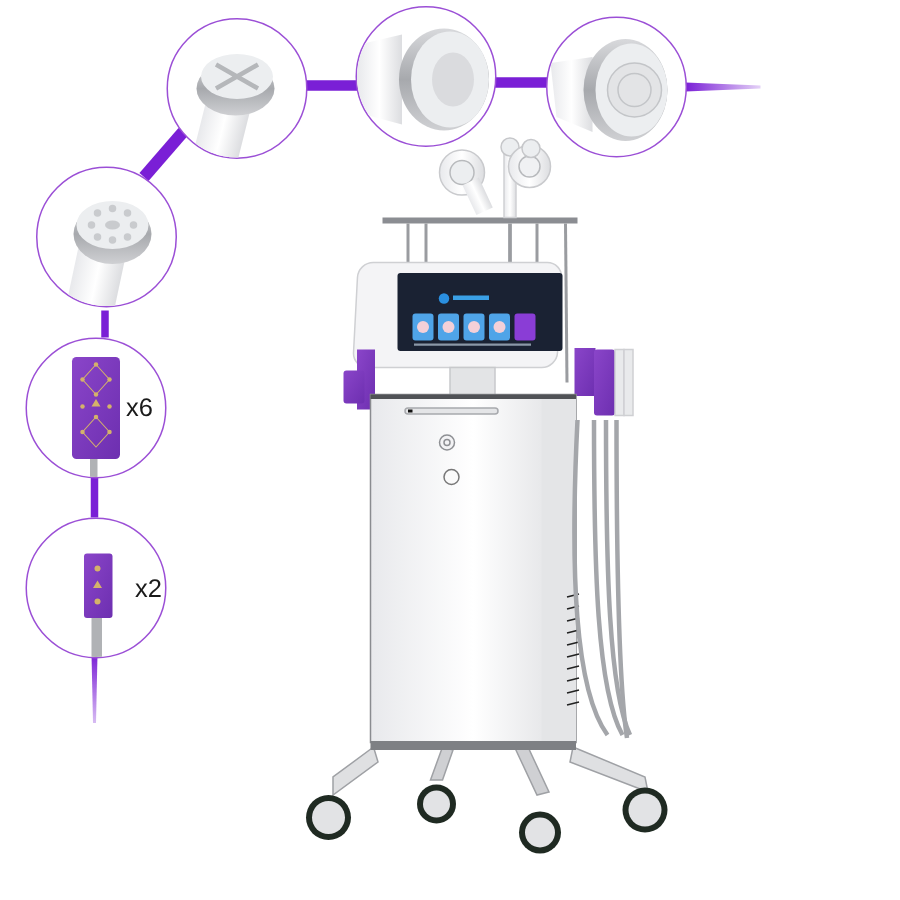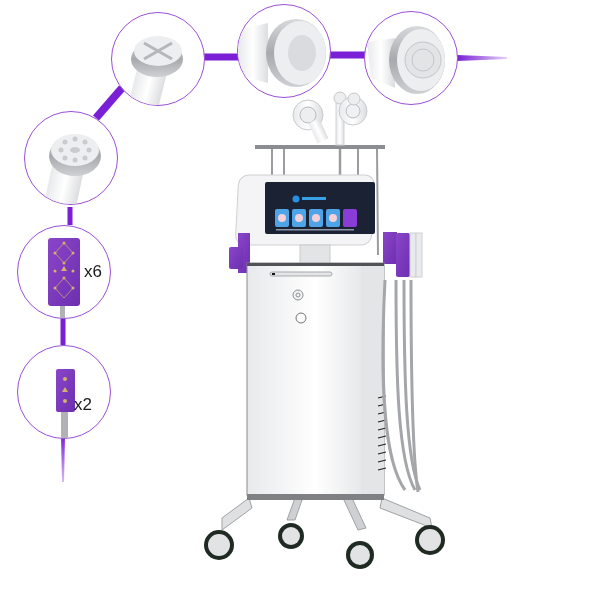--- a/index.html
+++ b/index.html
@@ -216,15 +216,15 @@
   <div class="callout" style="left:17px;top:345px;width:94px;height:94px;">
     <svg width="94" height="94" viewBox="0 0 94 94" style="position:absolute;left:0;top:0;">
       <rect x="38" y="23" width="19" height="43" rx="2" fill="url(#pad)"></rect>
       <g fill="#d4b26a">
         <circle cx="47" cy="33" r="2"></circle>
           <circle cx="47" cy="55" r="2"></circle>
         <polygon points="47,41 50,46 44,46"></polygon>
       </g>
       <rect x="43" y="66" width="7" height="28" fill="#b0b2b5"></rect>
     </svg>
-    <span class="qty" style="left:56px;top:37px;margin-top:12px;">x2</span>
+    <span class="qty" style="left:72px;top:37px;">x2</span>
   </div>
 </div>
 
 </body></html>

